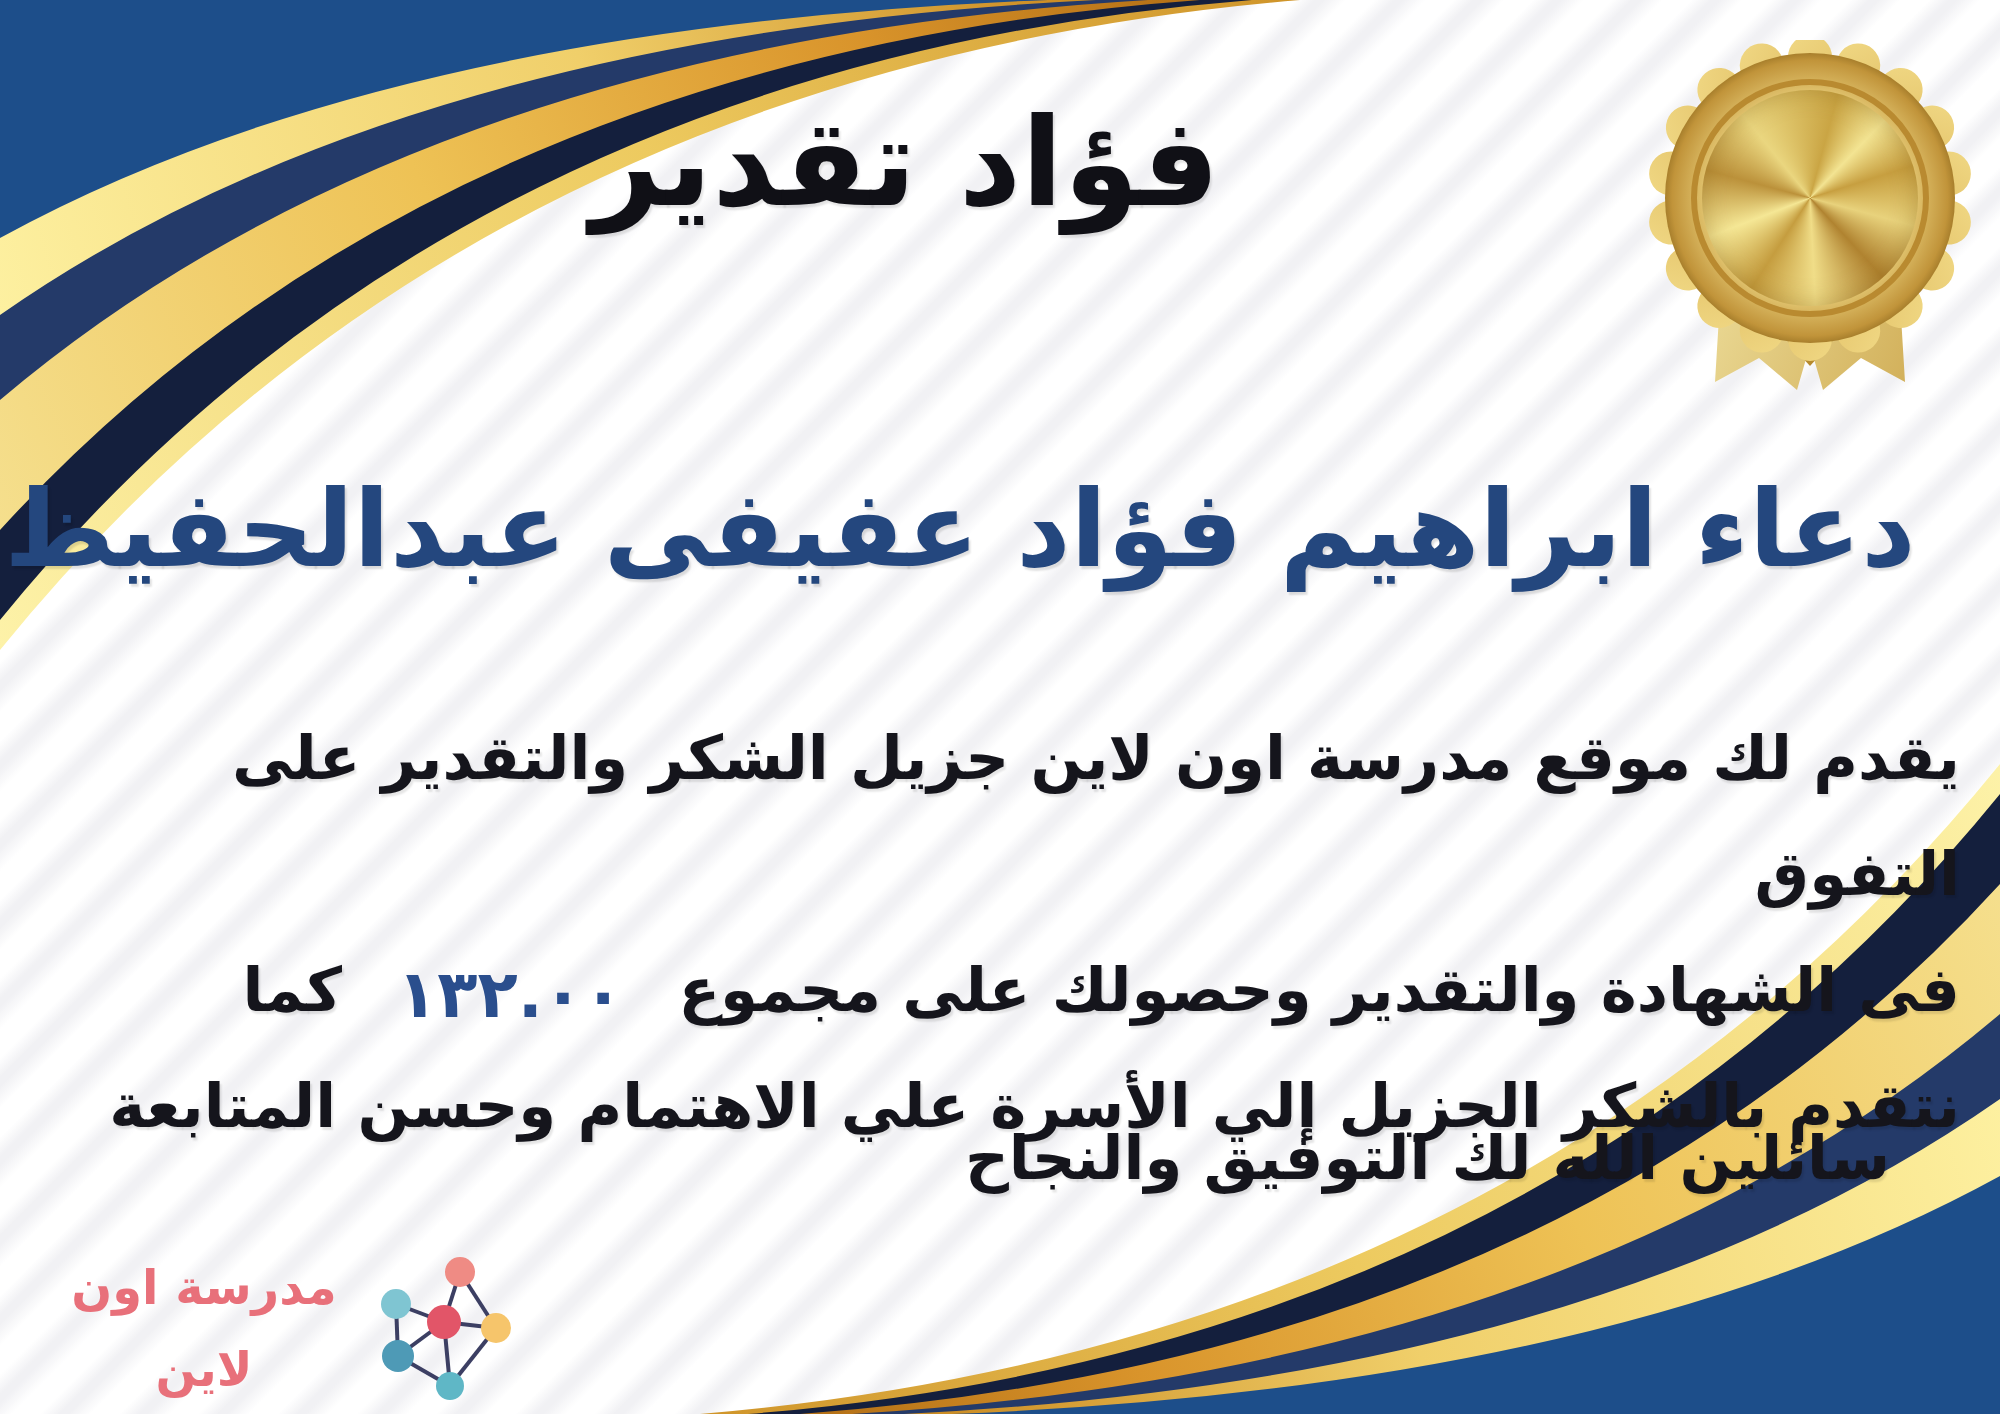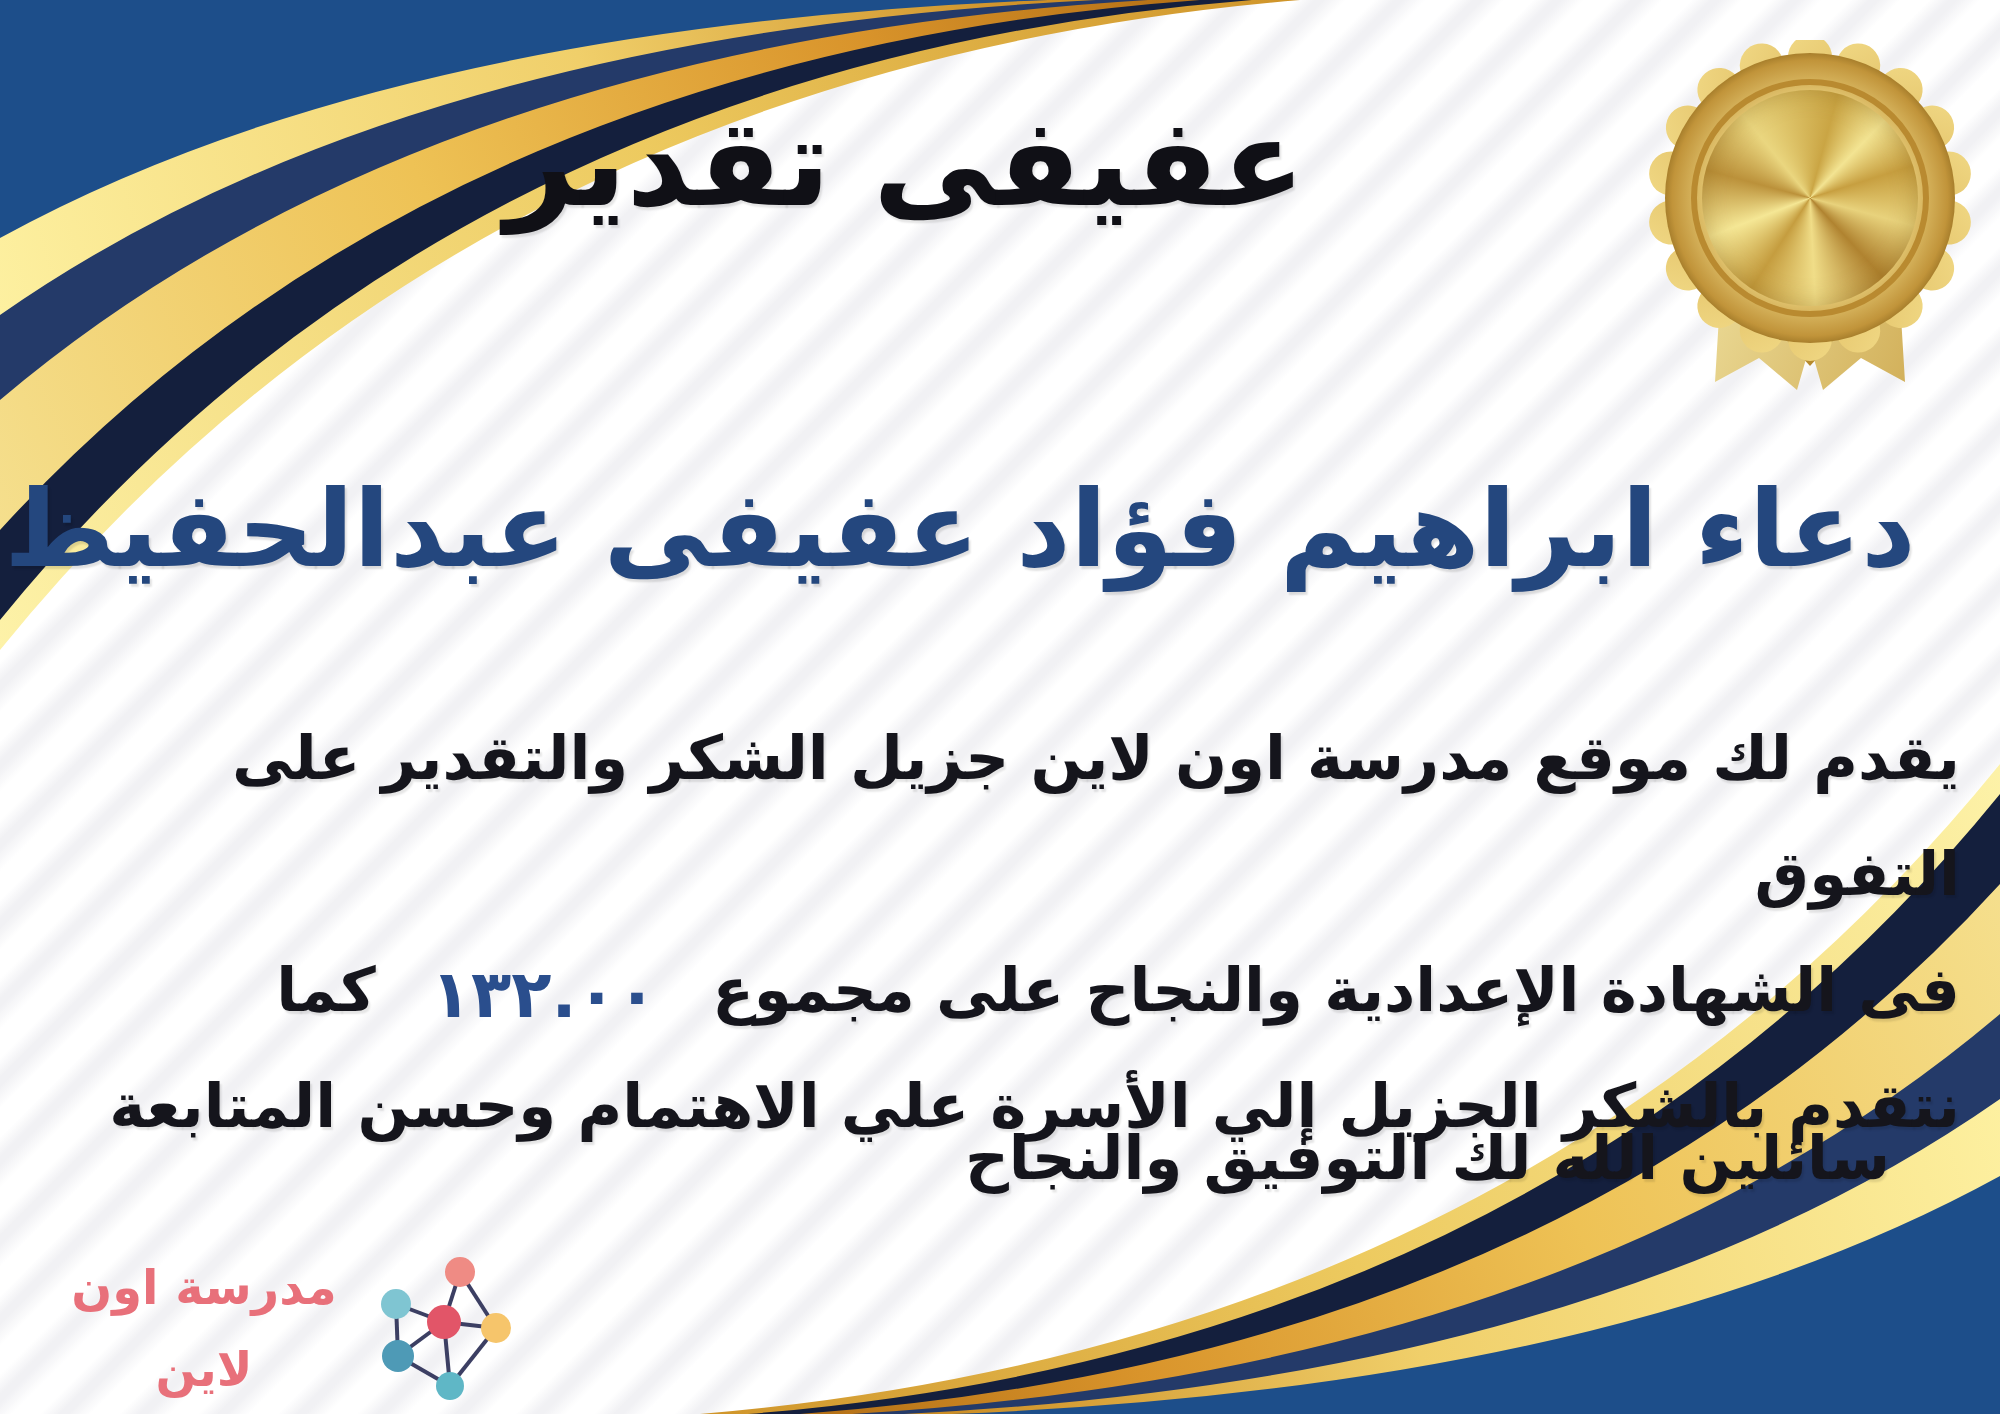--- a/index.html
+++ b/index.html
@@ -154,27 +154,27 @@
       <circle cx="165" cy="17" r="22" transform="rotate(280 165 158)"></circle>
       <circle cx="165" cy="17" r="22" transform="rotate(300 165 158)"></circle>
       <circle cx="165" cy="17" r="22" transform="rotate(320 165 158)"></circle>
       <circle cx="165" cy="17" r="22" transform="rotate(340 165 158)"></circle>
     </g>
     <circle cx="165" cy="158" r="145" fill="url(#discG)"></circle>
     <circle cx="165" cy="158" r="116" fill="none" stroke="#b98a30" stroke-width="6"></circle>
   </svg>
   <div id="medal-core"></div>
 
-  <div id="title" class="arabic">عفيفى تقدير</div>
+  <div id="title" class="arabic">فؤاد تقدير</div>
 
   <div id="student-name" class="arabic">دعاء ابراهيم فؤاد عفيفى عبدالحفيظ</div>
 
   <div id="body-text" class="arabic">
     <span>يقدم لك موقع مدرسة اون لاين جزيل الشكر والتقدير على التفوق</span><br>
-    <span>فى الشهادة الإعدادية والنجاح على مجموع</span><span class="score">١٣٢.٠٠</span><span>كما</span><br>
+    <span>فى الشهادة والتقدير وحصولك على مجموع</span><span class="score">١٣٢.٠٠</span><span>كما</span><br>
     <span>نتقدم بالشكر الجزيل إلي الأسرة علي الاهتمام وحسن المتابعة</span>
   </div>
 
   <div id="closing" class="arabic">سائلين الله لك التوفيق والنجاح</div>
 
   <div id="logo">
     <div id="logo-text">
       <div id="logo-name">مدرسة اون لاين</div>
       <div id="logo-site">MADRSA-ONLINE.COM</div>
     </div>

